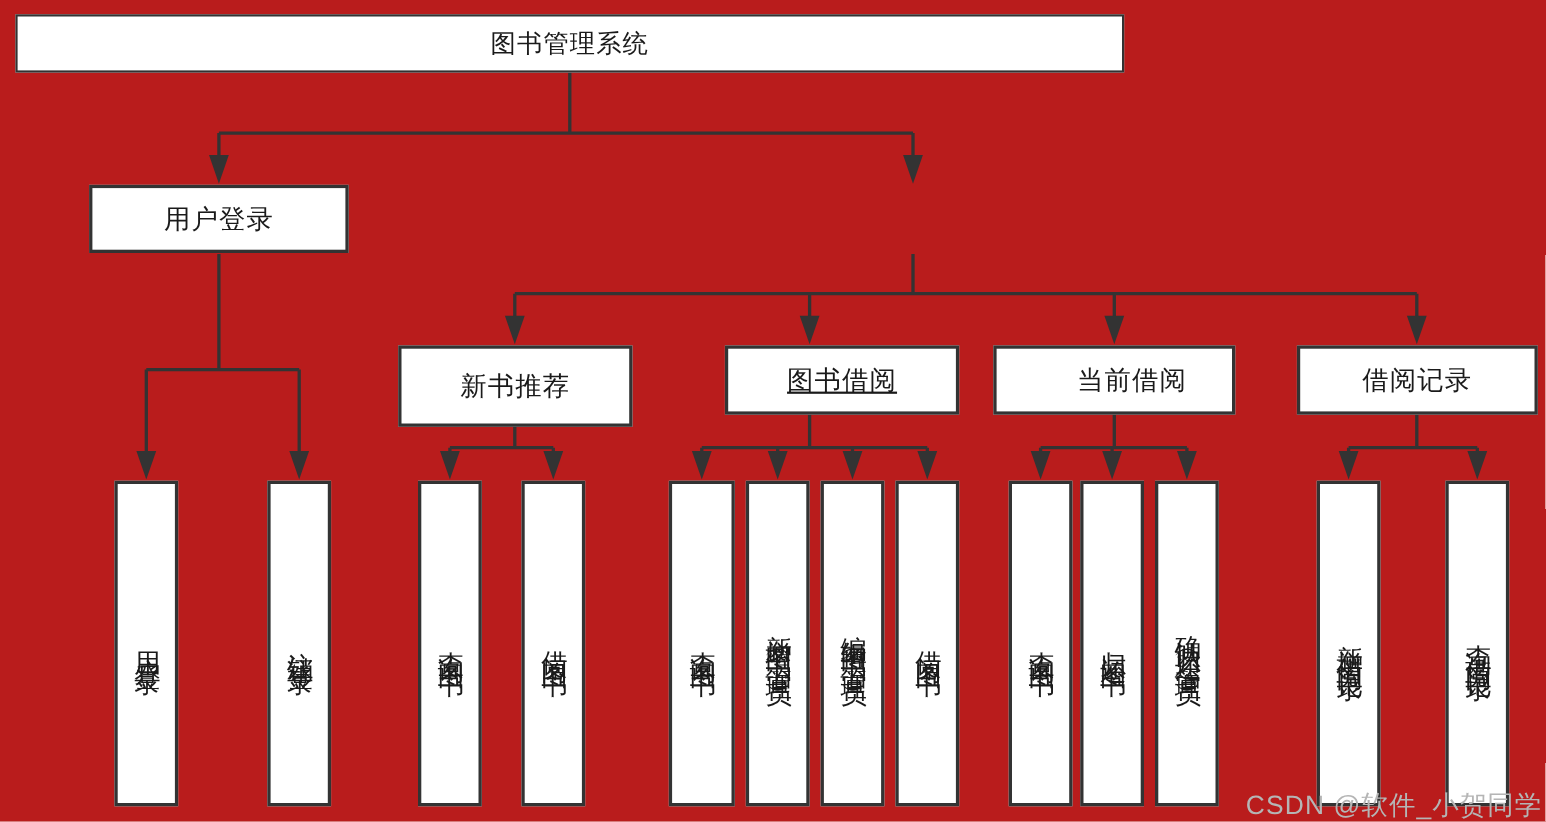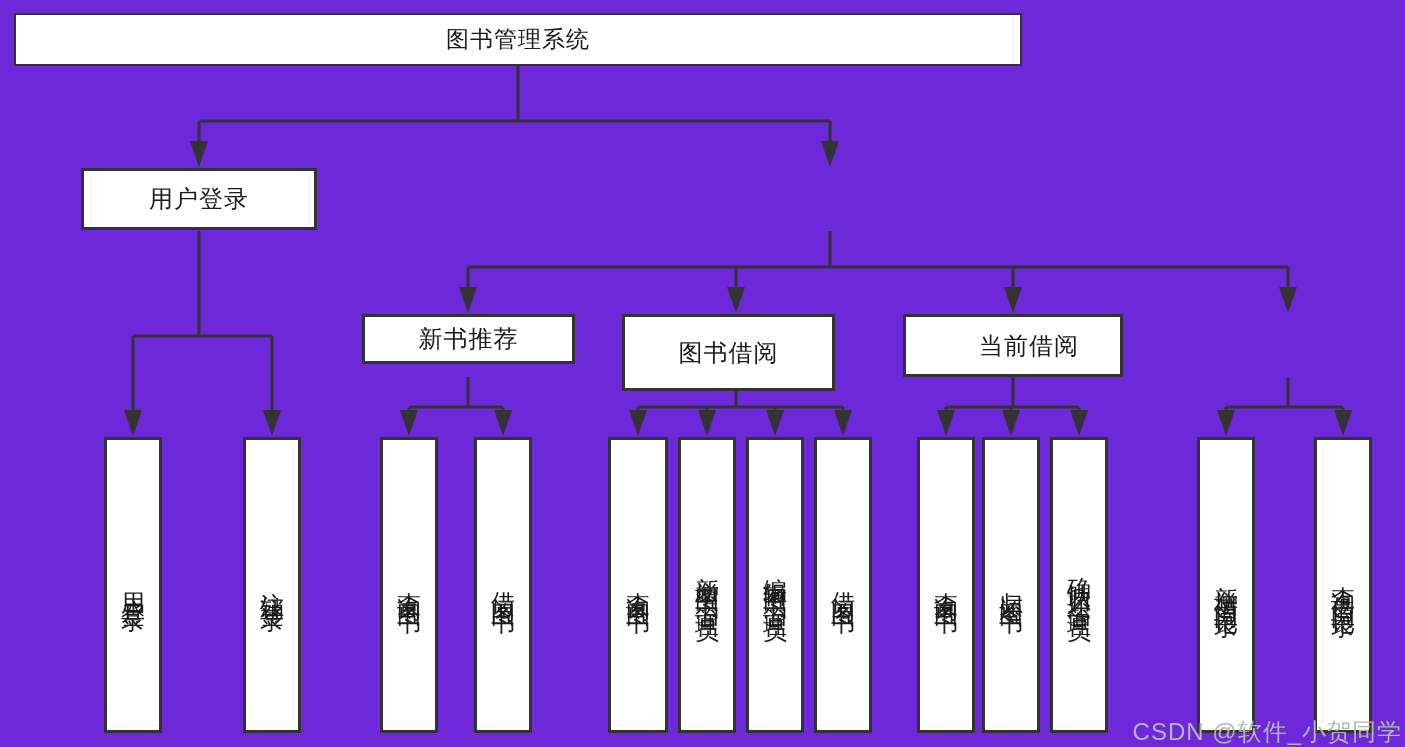--- a/index.html
+++ b/index.html
@@ -1,19 +1,19 @@
 <!DOCTYPE html>
 <html><head>
 <meta charset="utf-8">
 <style>
   html,body{margin:0;padding:0;background:#fff;}
   .canvas{
     position:relative;
     width:1405px;height:747px;
-    background:#6d28d9;
+    background:#b91c1c;
     overflow:hidden;
     font-family:"Liberation Sans","DejaVu Sans",sans-serif;
   }
   svg.connectors{position:absolute;left:0;top:0;z-index:1;}
   .node{
     position:absolute;
     box-sizing:border-box;
     background:#ffffff;
     border:3px solid #333333;
     display:flex;align-items:center;justify-content:center;
@@ -27,22 +27,22 @@
     writing-mode:vertical-rl;
     text-orientation:mixed;
     font-size:24px;
     letter-spacing:6px;
     line-height:1;
   }
   
   #n-root      {left:14px;  top:13px;  width:1008px; height:53px;}
   #n-user-login{left:81px;  top:168px; width:236px;  height:62px;}
   #n-book-mgmt {left:712px; top:168px; width:235px;  height:62px;}
-  #n-nbr       {left:362px; top:314px; width:213px;  height:50px;}
-  #n-bb        {left:622px; top:314px; width:213px;  height:77px;}
+  #n-nbr       {left:362px; top:314px; width:213px;  height:74px;}
+  #n-bb        {left:659px; top:314px; width:213px;  height:63px;text-decoration:underline;}
   #n-cb        {left:903px; top:314px; width:220px;  height:63px;padding-left:32px;}
   #n-br        {left:1179px;top:314px; width:219px;  height:63px;}
   
   #l-ul-login  {left:104px; width:58px;}
   #l-ul-logout {left:243px; width:58px;}
   #l-nbr-query {left:380px; width:58px;}
   #l-nbr-borrow{left:474px; width:58px;}
   #l-bb-query  {left:608px; width:60px;}
   #l-bb-add    {left:678px; width:58px;}
   #l-bb-edit   {left:746px; width:58px;}
@@ -131,20 +131,23 @@
 
   <div class="node h" id="n-nbr">
     <span>新书推荐</span>
   </div>
   <div class="node h" id="n-bb">
     <span>图书借阅</span>
   </div>
   <div class="node h" id="n-cb">
     <span>当前借阅</span>
   </div>
+  <div class="node h" id="n-br">
+    <span>借阅记录</span>
+  </div>
 
   <div class="node v" id="l-ul-login">
     <span class="vtext">用户登录</span>
   </div>
   <div class="node v" id="l-ul-logout">
     <span class="vtext">注销登录</span>
   </div>
   <div class="node v" id="l-nbr-query">
     <span class="vtext">查询图书</span>
   </div>

